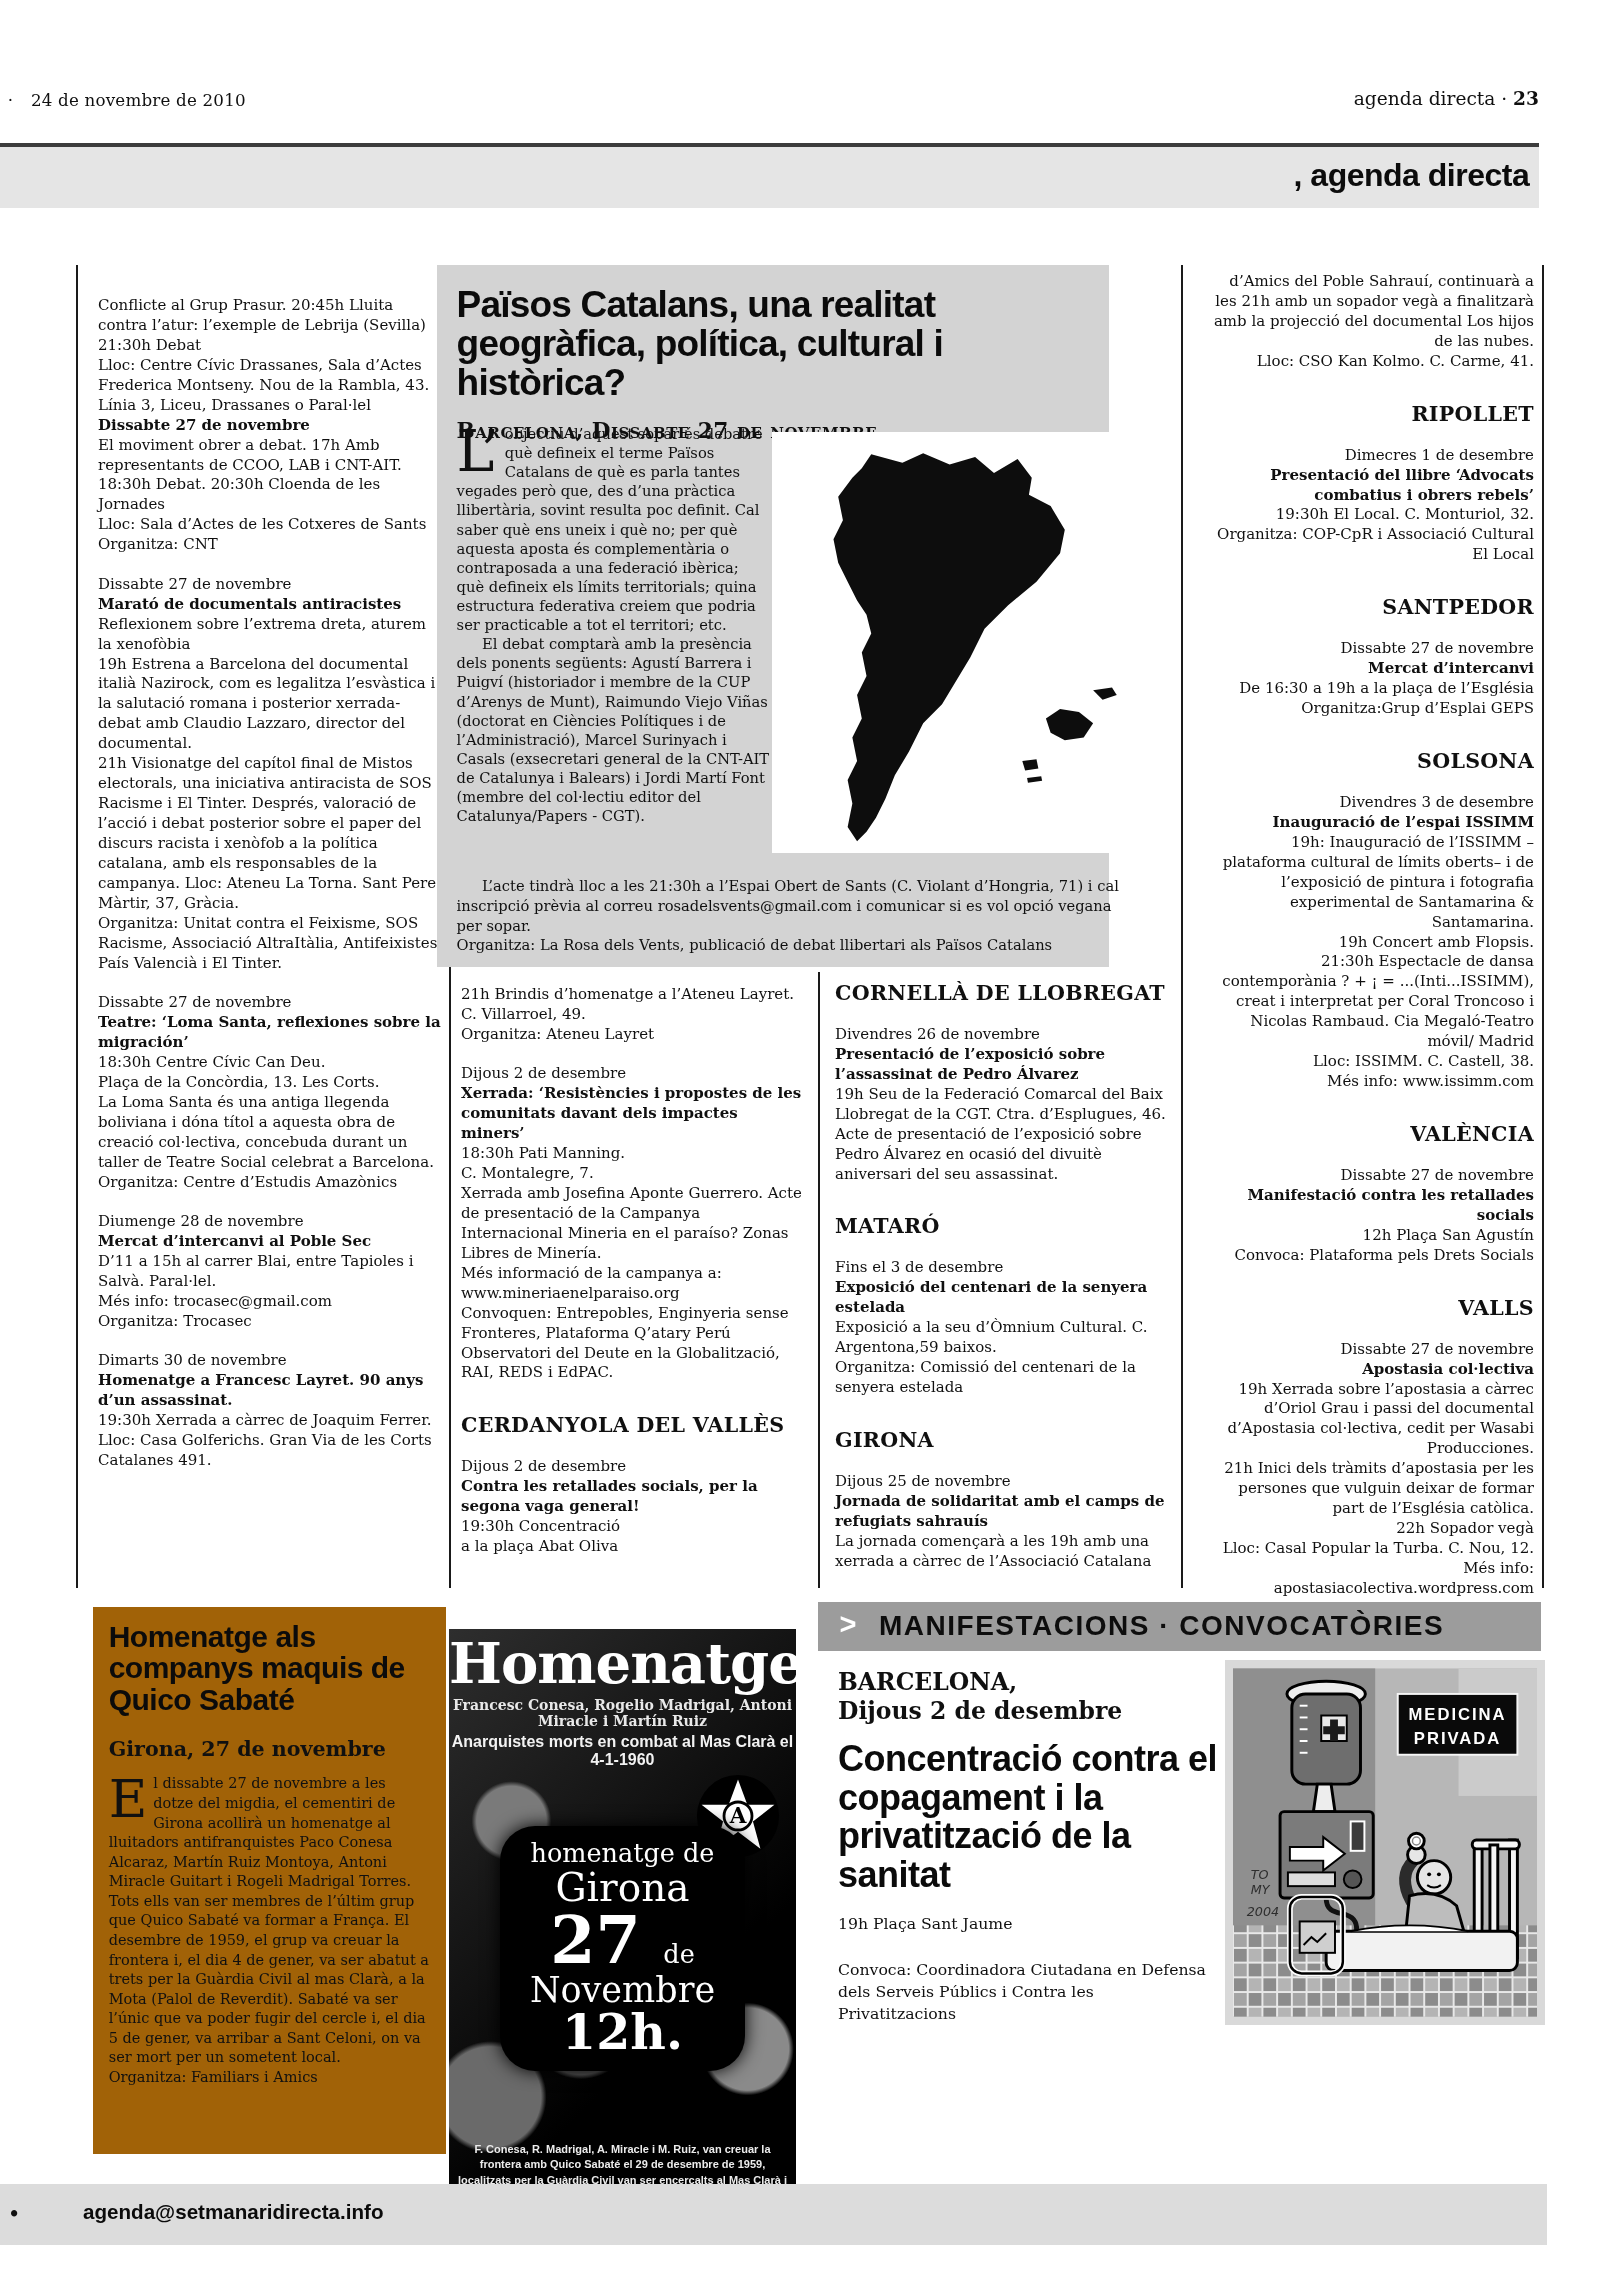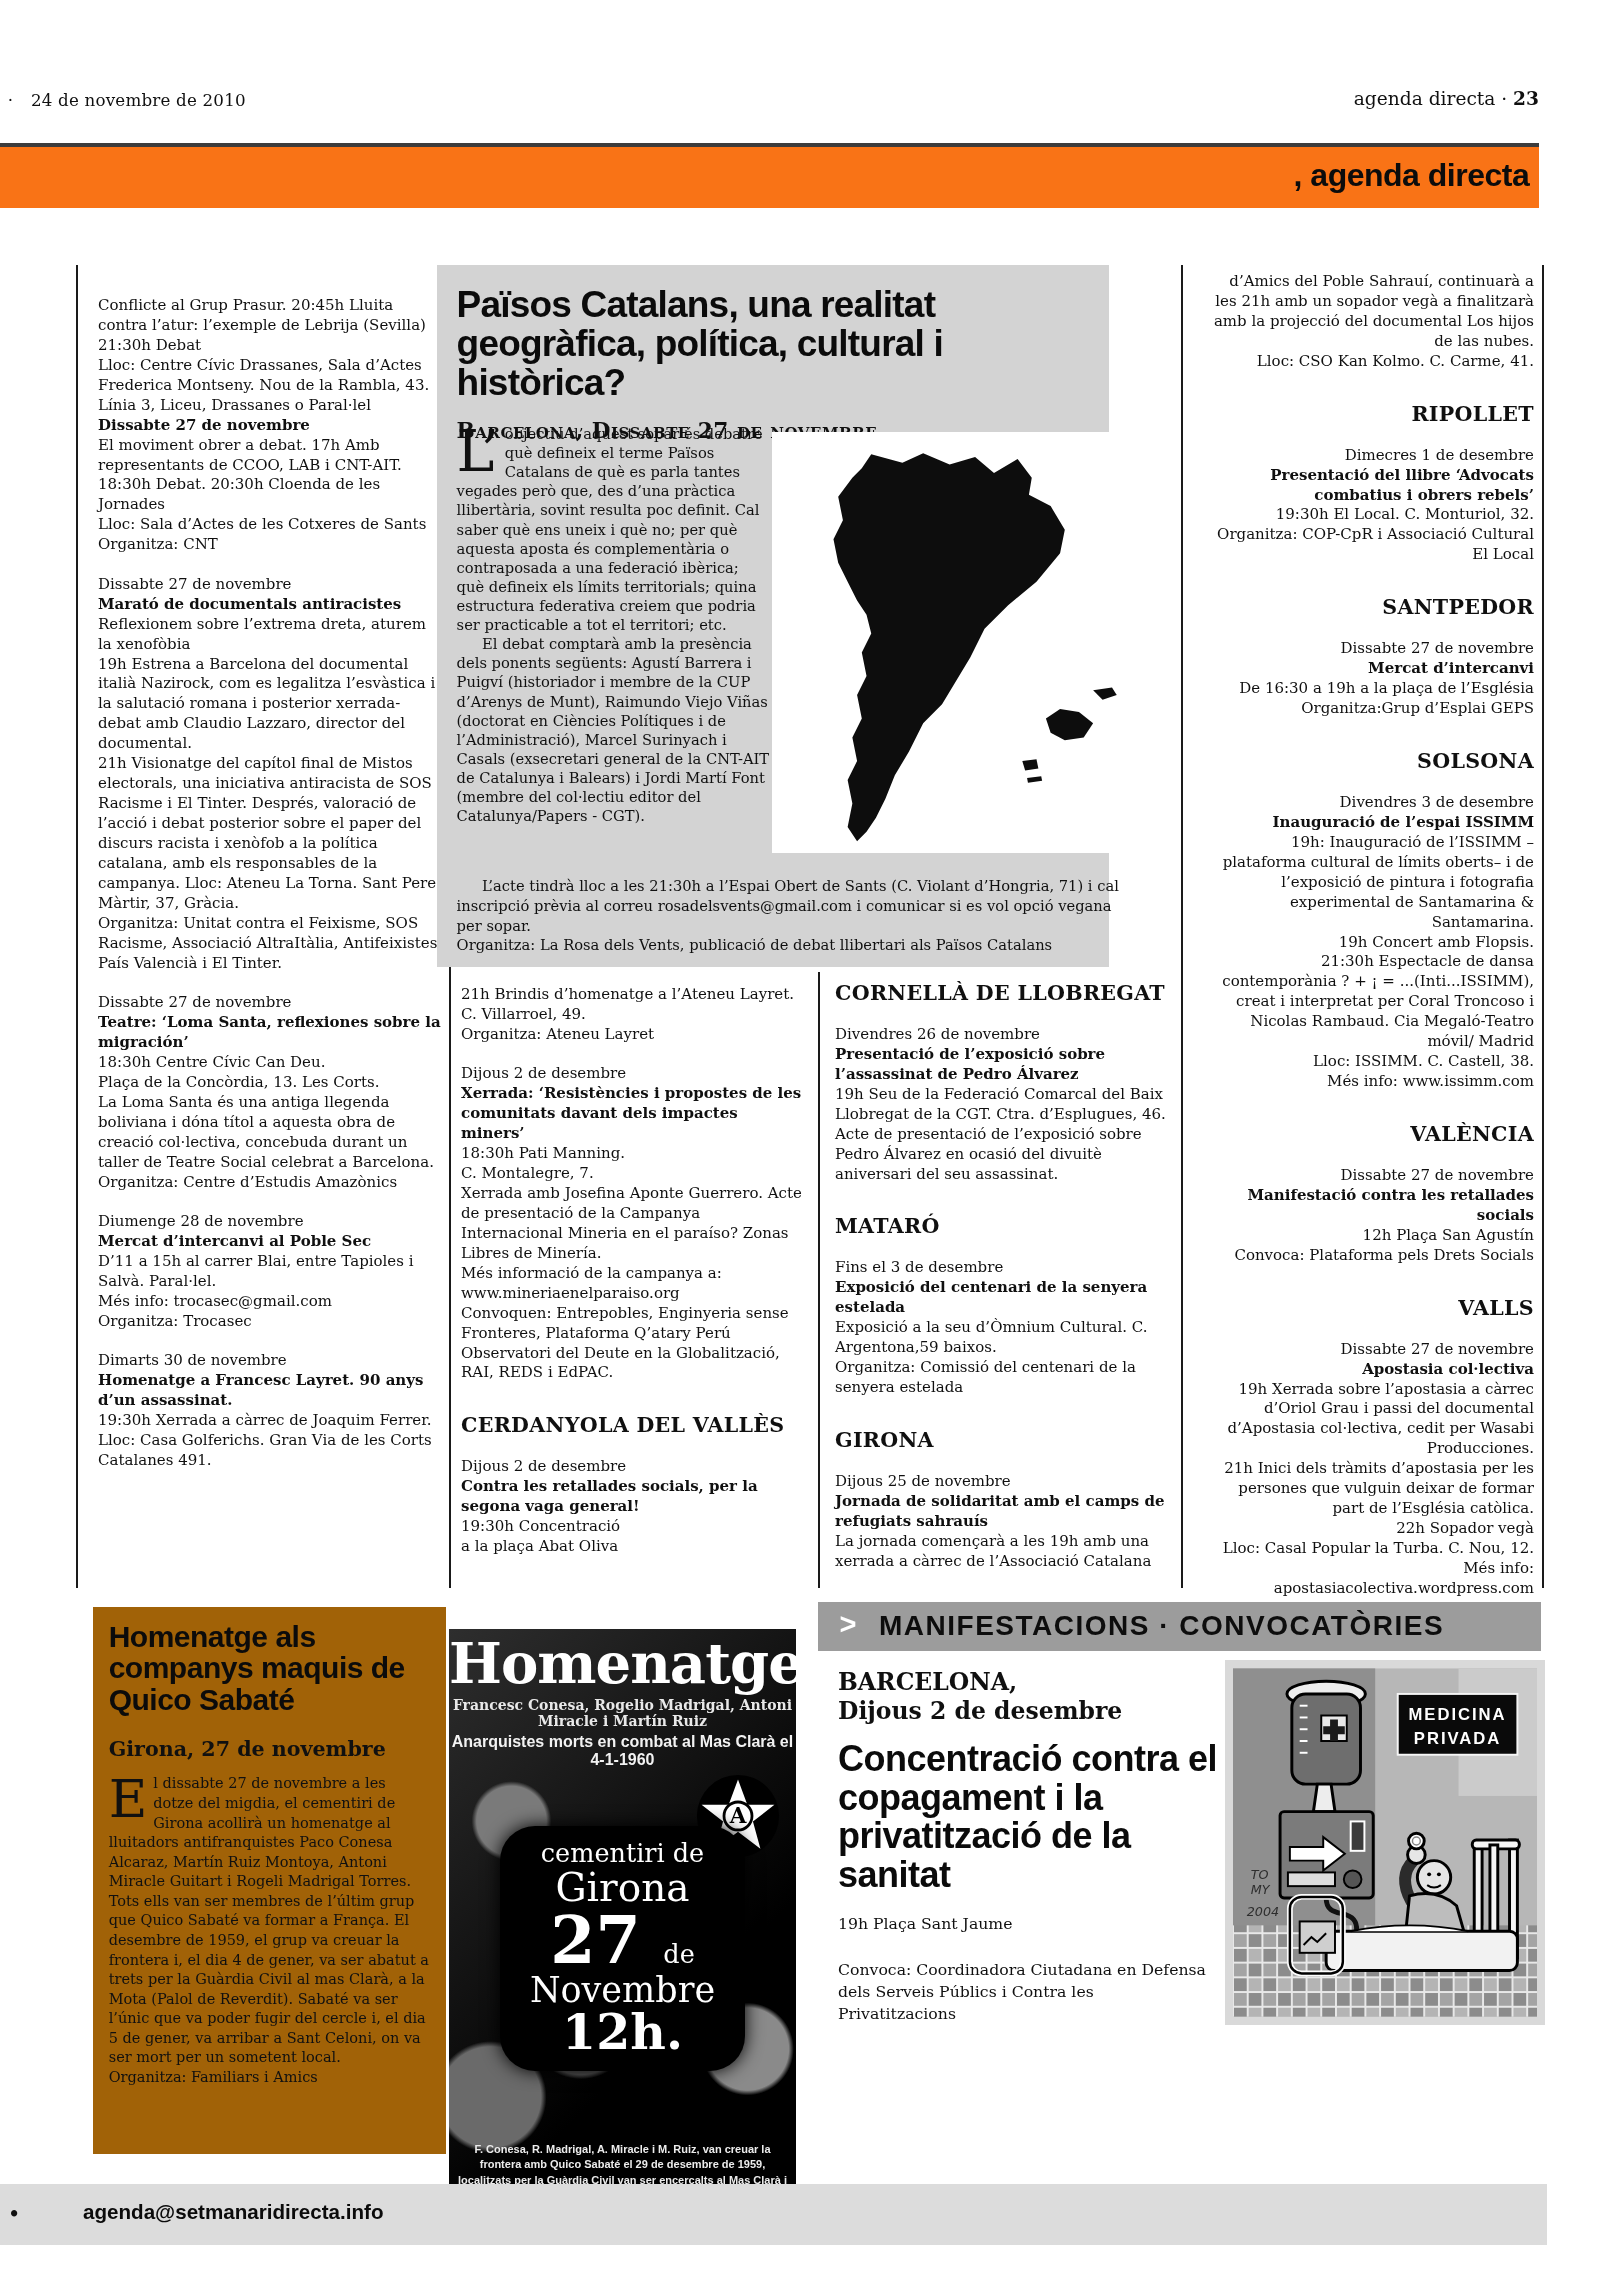--- a/index.html
+++ b/index.html
@@ -5,21 +5,21 @@
   html,body{margin:0;padding:0;background:#f2f2f2;}
   #page{position:relative;width:1620px;height:2293px;background:#ffffff;color:#101010;
         font-family:"DejaVu Serif",serif;overflow:hidden;}
 
   
   .h-date{position:absolute;left:7.8px;top:90px;font-size:16.7px;letter-spacing:0.2px;}
   .h-date .sep{margin-right:17.6px;}
   .h-brand{position:absolute;right:81px;top:88px;font-size:18.6px;}
   .h-brand .pg{font-weight:700;}
   .h-rule{position:absolute;left:0;top:143px;width:1539px;height:3.9px;background:#3c3c3c;}
-  .h-band{position:absolute;left:0;top:147px;width:1539px;height:61px;background:#f97316;}
+  .h-band{position:absolute;left:0;top:147px;width:1539px;height:61px;background:#e5e5e5;}
   .h-band-title{position:absolute;right:9.8px;top:9.8px;font-family:"Liberation Sans",sans-serif;
                 font-weight:700;font-size:32px;letter-spacing:-0.5px;color:#0c0c0c;}
 
   
   .vrule{position:absolute;width:2px;background:#1a1a1a;}
 
   
   .col{position:absolute;font-size:15px;line-height:1.33;}
   .ln{margin:0;}
   .ln.b{font-weight:700;}
@@ -268,21 +268,21 @@
     <div class="p-sub2">Anarquistes morts en combat al Mas Clarà el 4-1-1960</div>
     <div class="p-star">
       <svg width="84" height="84" viewBox="0 0 90 90">
         <circle cx="45" cy="45" r="44" fill="#000"></circle>
         <polygon fill="#fff" points="45,6 55,33 84,33 61,51 69,80 45,62 21,80 29,51 6,33 35,33"></polygon>
         <circle cx="45" cy="45" r="15" fill="none" stroke="#000" stroke-width="3"></circle>
         <text x="45" y="53" text-anchor="middle" font-family="DejaVu Serif, serif" font-weight="bold" font-size="23" fill="#000">A</text>
       </svg>
     </div>
     <div class="p-center">
-      <div class="p-c1">cementiri de</div>
+      <div class="p-c1">homenatge de</div>
       <div class="p-c2">Girona</div>
       <div class="p-c3"><span>27</span> <span class="small">de</span></div>
       <div class="p-c4">Novembre</div>
       <div class="p-c5">12h.</div>
     </div>
     <div class="p-foot">F. Conesa, R. Madrigal, A. Miracle i M. Ruiz, van creuar la frontera amb Quico Sabaté el 29 de desembre de 1959, localitzats per la Guàrdia Civil van ser encercalts al Mas Clarà i morts per la Guardia Civil el dia 4 de gener. Quico va ser ametrallat el dia 6 de gener a Sant Celoni.</div>
   </div>
 
   <div class="m-band">
     <span class="m-arrow">&gt;</span>

